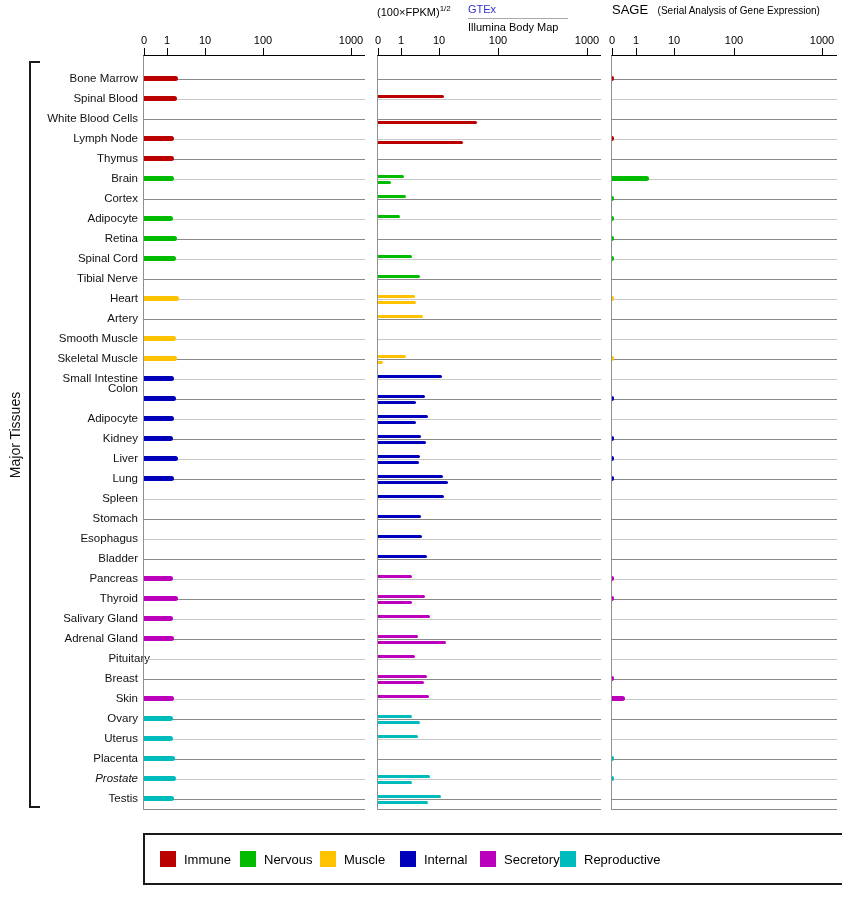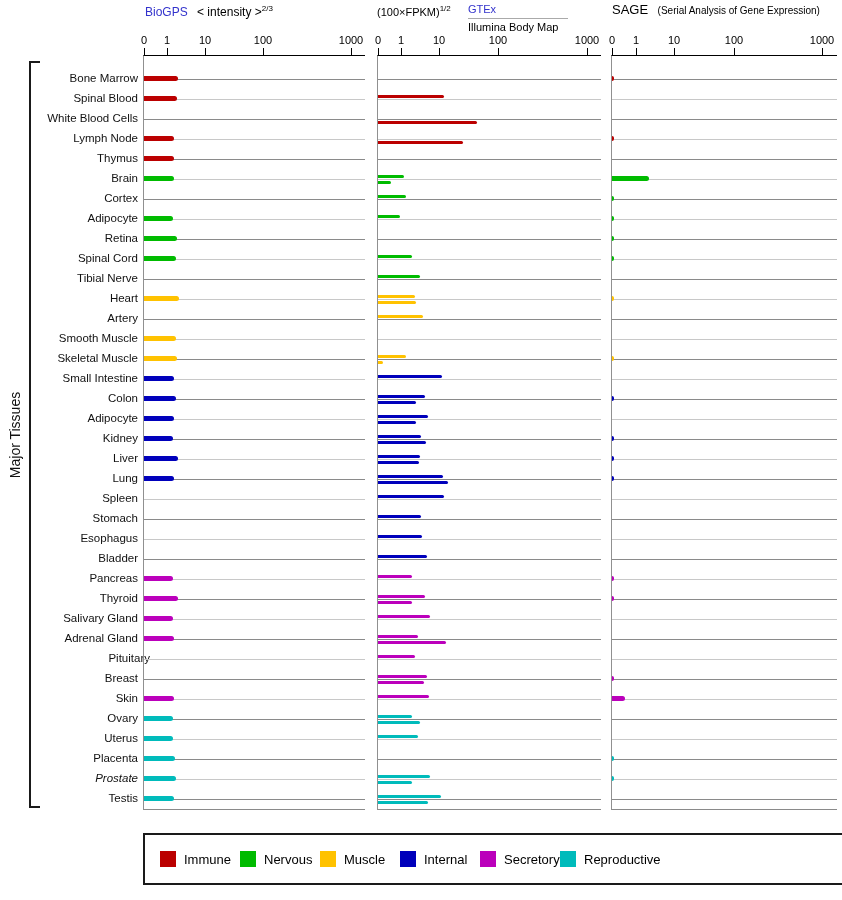--- a/index.html
+++ b/index.html
@@ -44,24 +44,20 @@
 </style>
 </head>
 <body>
 
 <div class="screen">
 
   <div class="vlabel">Major Tissues</div>
   <div class="bracket"></div>
 
   <div class="hdr" style="left:145px;width:221px;">
-    <div class="h-sub">
-      <span class="link">BioGPS</span>
-      <span style="margin-left:6px;"><span>&lt; intensity &gt;</span><sup>2/3</sup></span>
-    </div>
   </div>
 
   <div class="hdr" style="left:377px;width:223px;">
     <div class="h-small"><span>(100×FPKM)</span><sup>1/2</sup></div>
     <div class="rnaseq-col2">
       <div class="h-small gtex-line"><span class="link">GTEx</span></div>
       <div class="h-small">Illumina Body Map</div>
     </div>
   </div>
 
@@ -82,21 +78,21 @@
       <div class="tissue-label" style="left: 36px; top: 191px;">Cortex</div>
       <div class="tissue-label" style="left: 36px; top: 211px;">Adipocyte</div>
       <div class="tissue-label" style="left: 36px; top: 231px;">Retina</div>
       <div class="tissue-label" style="left: 36px; top: 251px;">Spinal Cord</div>
       <div class="tissue-label" style="left: 36px; top: 271px;">Tibial Nerve</div>
       <div class="tissue-label" style="left: 36px; top: 291px;">Heart</div>
       <div class="tissue-label" style="left: 36px; top: 311px;">Artery</div>
       <div class="tissue-label" style="left: 36px; top: 331px;">Smooth Muscle</div>
       <div class="tissue-label" style="left: 36px; top: 351px;">Skeletal Muscle</div>
       <div class="tissue-label" style="left: 36px; top: 371px;">Small Intestine</div>
-      <div class="tissue-label" style="left: 36px; top: 391px; text-align: right;">Colon</div>
+      <div class="tissue-label" style="left: 36px; top: 381px; text-align: right;">Colon</div>
       <div class="tissue-label" style="left: 36px; top: 411px;">Adipocyte</div>
       <div class="tissue-label" style="left: 36px; top: 431px;">Kidney</div>
       <div class="tissue-label" style="left: 36px; top: 451px;">Liver</div>
       <div class="tissue-label" style="left: 36px; top: 471px;">Lung</div>
       <div class="tissue-label" style="left: 36px; top: 491px;">Spleen</div>
       <div class="tissue-label" style="left: 36px; top: 511px;">Stomach</div>
       <div class="tissue-label" style="left: 36px; top: 531px;">Esophagus</div>
       <div class="tissue-label" style="left: 36px; top: 551px;">Bladder</div>
       <div class="tissue-label" style="left: 36px; top: 571px;">Pancreas</div>
       <div class="tissue-label" style="left: 36px; top: 591px;">Thyroid</div>

